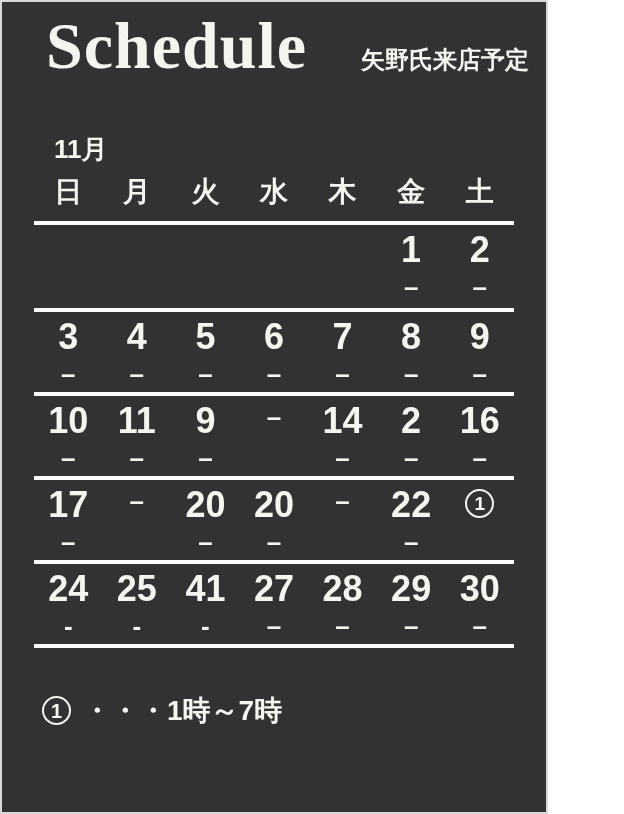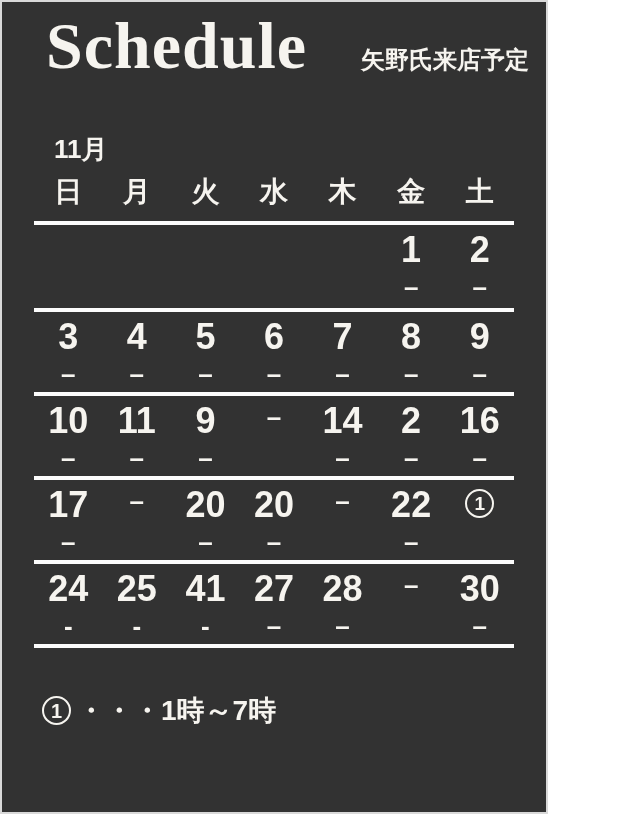--- a/index.html
+++ b/index.html
@@ -97,21 +97,21 @@
     width: 29px;
     height: 29px;
     border: 2px solid #f6f4ef;
     border-radius: 50%;
     font-size: 20px;
     line-height: 1;
     flex: 0 0 auto;
   }
   .legend-text {
     font-size: 28px;
-    margin-left: 6px;
+    margin-left: 12px;
     white-space: nowrap;
   }
 </style>
 </head>
 <body>
 
 <div class="page">
 
   <div class="header">
     <div class="title">Schedule</div>
@@ -267,20 +267,21 @@
       </div>
       <div class="cell">
         <span class="date">27</span>
         <span class="mark">–</span>
       </div>
       <div class="cell">
         <span class="date">28</span>
         <span class="mark">–</span>
       </div>
       <div class="cell">
+        <span class="date">29</span>
         <span class="mark">–</span>
       </div>
       <div class="cell">
         <span class="date">30</span>
         <span class="mark">–</span>
       </div>
     </div>
 
   </div>
 

